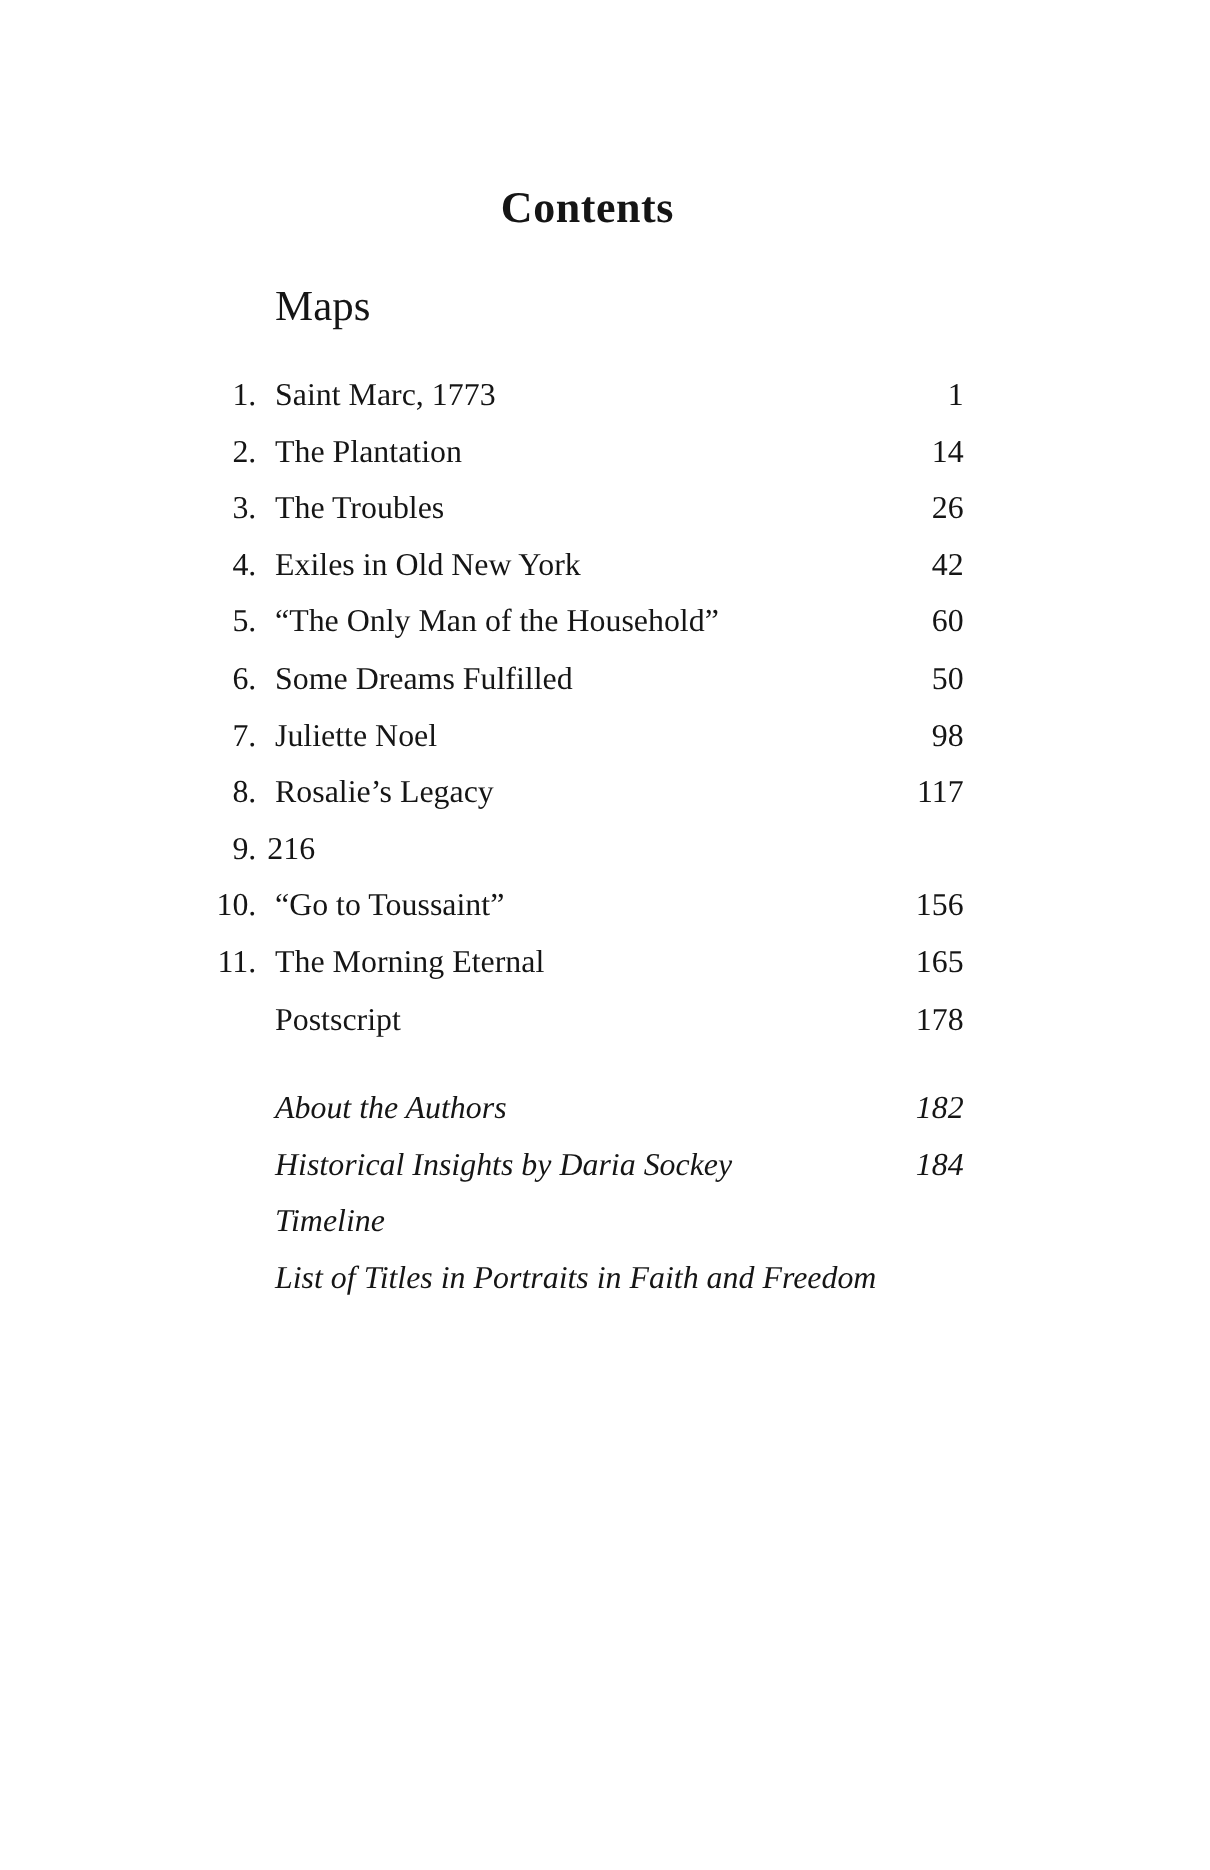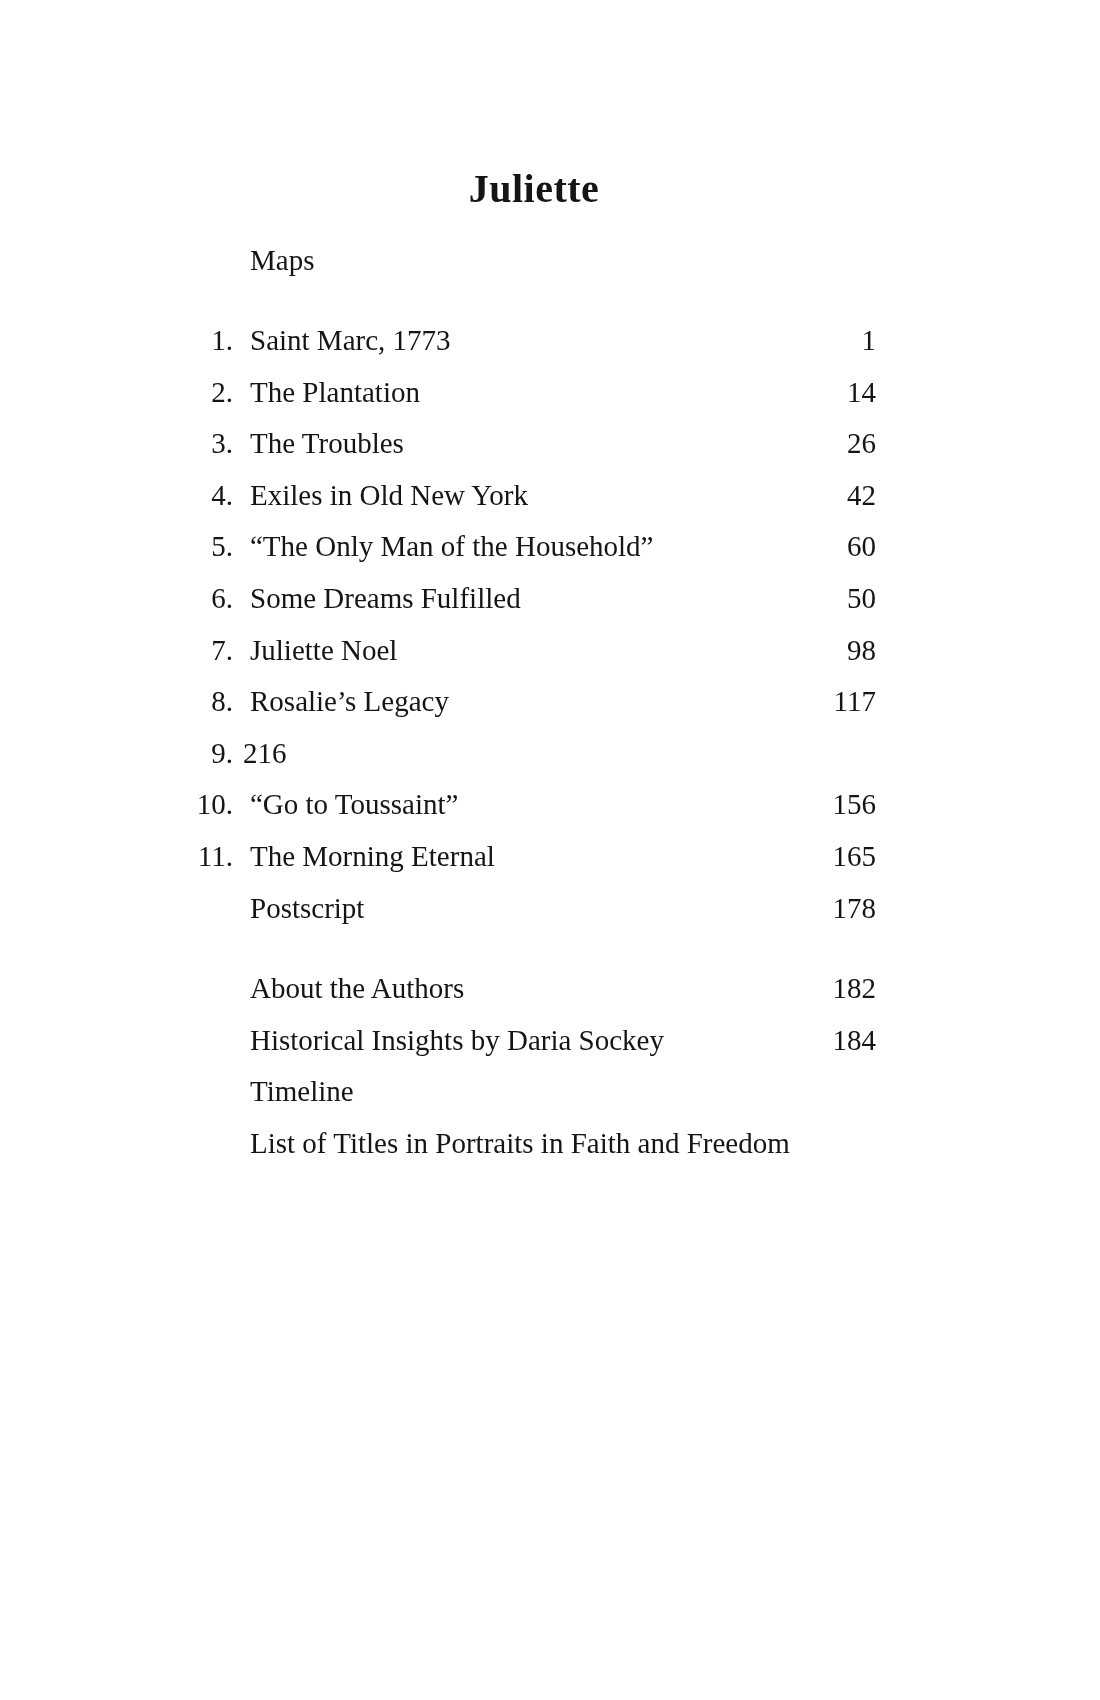--- a/index.html
+++ b/index.html
@@ -24,23 +24,23 @@
   .title {
     margin: 0;
     padding-top: 163px;
     font-size: 40px;
     line-height: 52px;
     font-weight: bold;
     text-align: center;
     letter-spacing: 0.5px;
   }
   .section-label {
-    margin-top: 28px;
+    margin-top: 47px;
     margin-left: 58px;
-    font-size: 29px;
+    font-size: 39px;
     line-height: 34px;
   }
   .toc {
     margin-top: 38px;
   }
   .row {
     display: flex;
     align-items: baseline;
     height: 51.6px;
     font-size: 29px;
@@ -59,28 +59,29 @@
   }
   .italic {
   }
   .pg {
     flex: 0 0 auto;
     text-align: right;
     padding-left: 10px;
   }
   .backmatter {
     margin-top: 29px;
+    font-style: italic;
   }
 </style>
 </head>
 <body>
 
 <div class="page">
 
-  <h1 class="title">Juliette</h1>
+  <h1 class="title">Contents</h1>
 
   <div class="section-label">Maps</div>
 
   <div class="toc">
     <div class="row">
       <span class="num">1.</span>
       <span class="ttl italic">Saint Marc, 1773</span>
       <span class="pg">1</span>
     </div>
     <div class="row">

